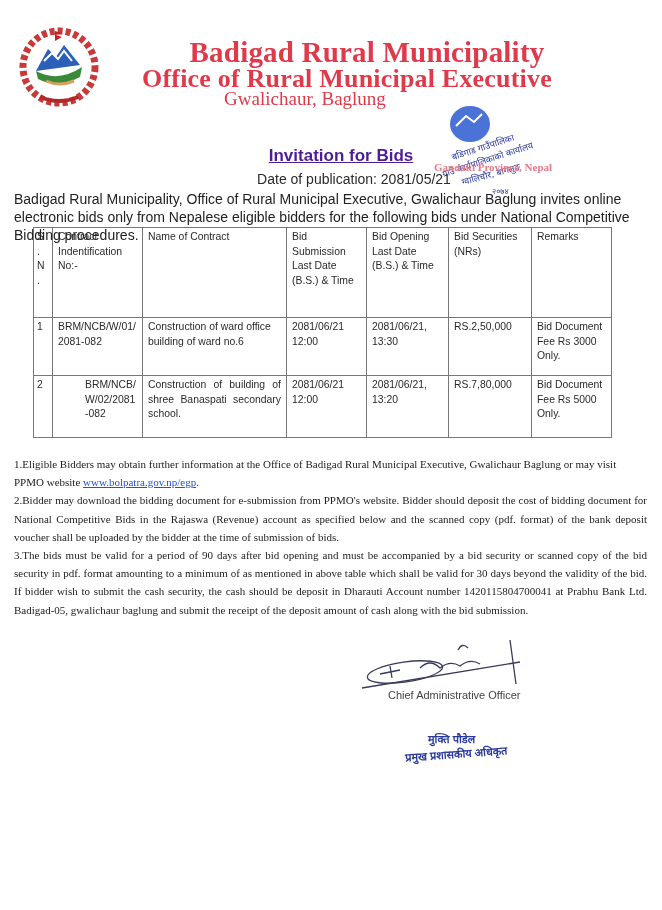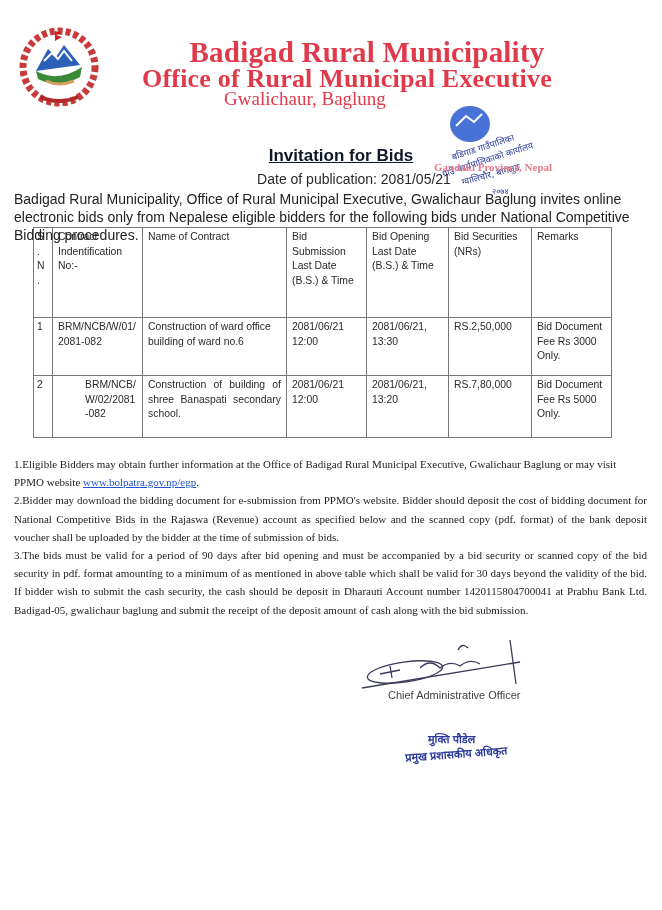--- a/index.html
+++ b/index.html
@@ -4,21 +4,21 @@
 <style>
   html, body { margin: 0; padding: 0; background: #ffffff; }
   body { width: 662px; height: 910px; position: relative; overflow: hidden; font-family: "Liberation Sans", "DejaVu Sans", sans-serif; color: #1c1c1c; }
   .logo { position: absolute; left: 18px; top: 25px; width: 82px; height: 82px; }
   .hdr-line { position: absolute; left: 0; width: 662px; text-align: center; font-family: "Liberation Serif", "DejaVu Serif", serif; color: #e03a4a; }
   .hdr-1 { top: 36px; font-size: 29px; font-weight: bold; left: 36px; letter-spacing: 0.2px; }
   .hdr-2 { top: 64px; font-size: 26px; font-weight: bold; left: 16px; letter-spacing: 0.2px; }
   .hdr-3 { top: 88px; font-size: 19px; left: -26px; }
   .stamp { position: absolute; left: 432px; top: 104px; width: 128px; height: 92px; }
   .stamp-text { position: absolute; left: 434px; top: 118px; font-family: "Liberation Serif", serif; font-size: 11px; color: #e27a8a; font-weight: bold; margin-top: 43px; }
-  .title { position: absolute; top: 146px; left: 0; width: 662px; text-align: center; font-size: 17px; font-weight: bold; text-decoration: underline; color: #0f172a; padding-left: 20px; box-sizing: border-box; }
+  .title { position: absolute; top: 146px; left: 0; width: 662px; text-align: center; font-size: 17px; font-weight: bold; text-decoration: underline; color: #4c1d95; padding-left: 20px; box-sizing: border-box; }
   .pubdate { position: absolute; top: 171px; left: 12px; width: 662px; text-align: center; font-size: 14px; color: #2a2a2a; padding-left: 22px; box-sizing: border-box; }
   .intro { position: absolute; top: 190px; left: 14px; width: 640px; font-size: 14px; line-height: 18px; color: #222; }
   table.bids { position: absolute; top: 227px; left: 33px; width: 578px; border-collapse: collapse; font-size: 10.4px; color: #2a2a2a; table-layout: fixed; }
   table.bids td, table.bids th { border: 1px solid #777; vertical-align: top; padding: 2px 5px 2px 5px; line-height: 14.5px; font-weight: normal; text-align: left; }
   table.bids th { height: 85px; }
   table.bids tr.r1 td { height: 53px; }
   table.bids tr.r2 td { height: 57px; }
   .notes { position: absolute; top: 455px; left: 14px; width: 633px; font-size: 11px; line-height: 18.2px; color: #222; font-family: Liberation Serif, serif; }
   .notes p { margin: 0; }
   .notes .j { text-align: justify; }

